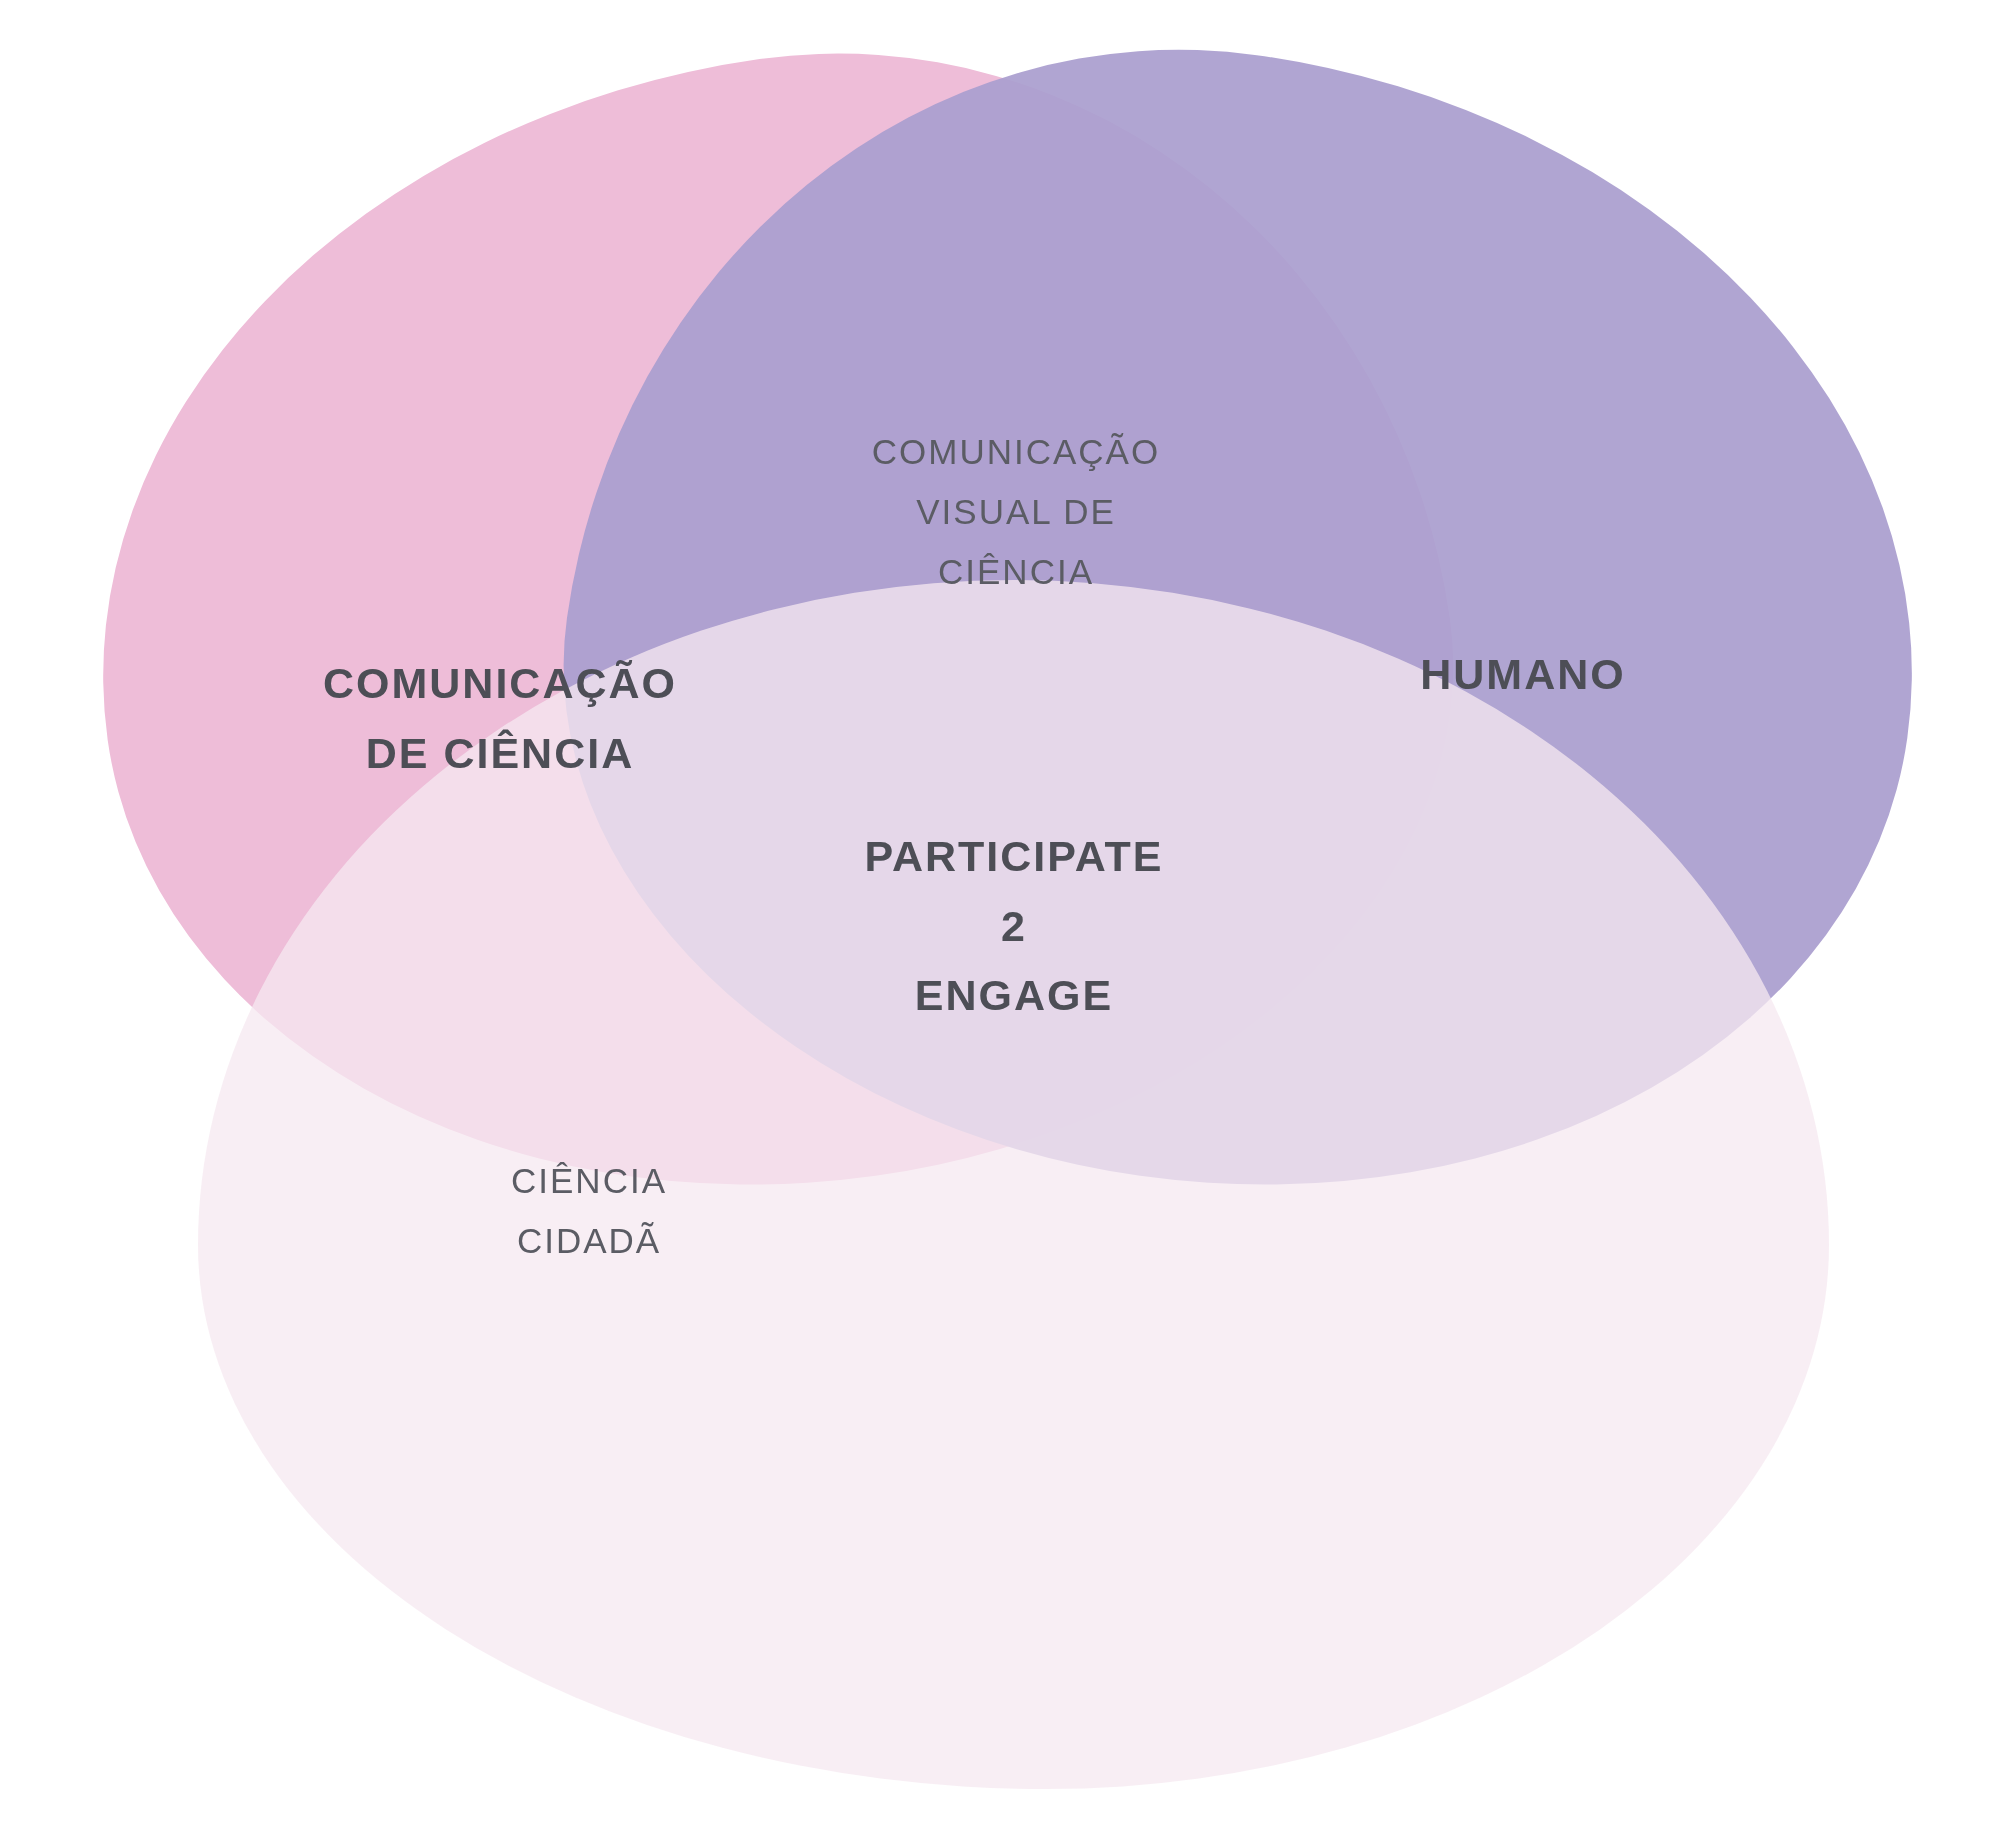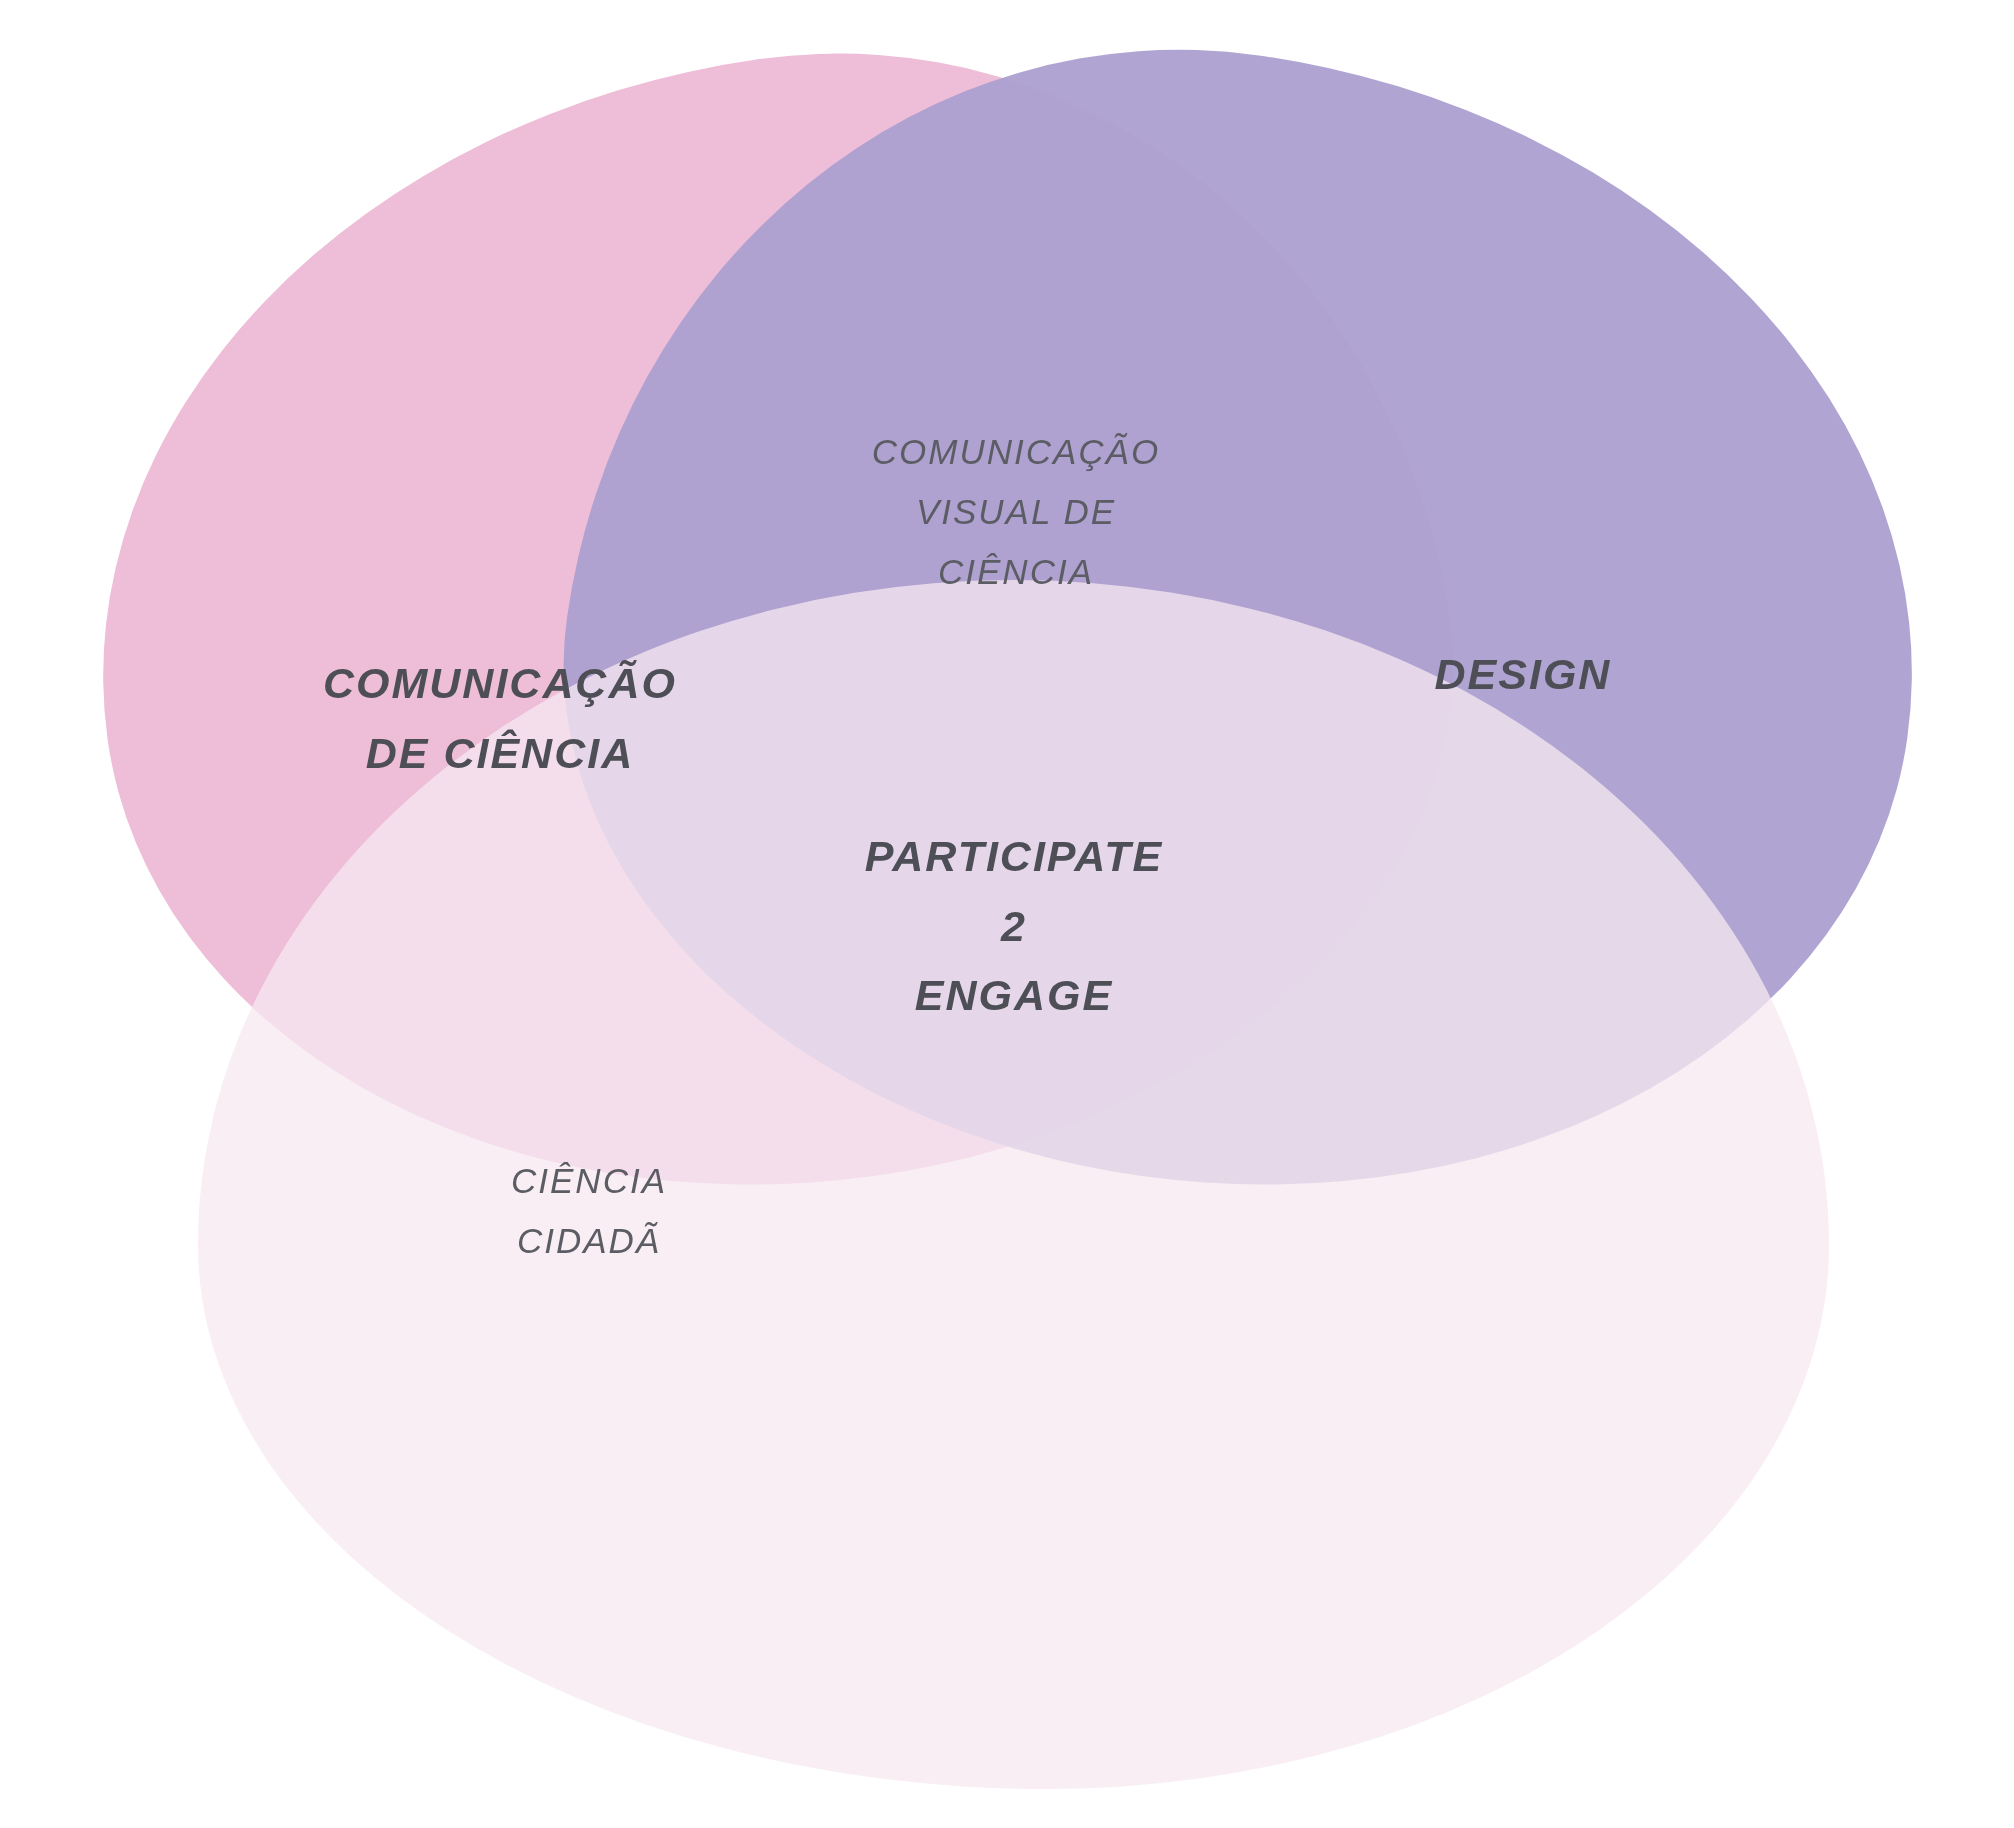--- a/index.html
+++ b/index.html
@@ -44,21 +44,20 @@
     background: rgba(246, 232, 241, 0.76);
     border-radius: 50% 50% 48% 52% / 55% 55% 45% 45%;
   }
   .label {
     position: absolute;
     transform: translate(-50%, -50%);
     text-align: center;
     white-space: pre-line;
     color: #5b5c64;
     letter-spacing: 2px;
-    font-style: italic;
   }
   .label-bold {
     font-weight: bold;
     color: #4d4e56;
     font-size: 43px;
     line-height: 1.62;
   }
   .label-regular {
     font-weight: normal;
     font-size: 35px;
@@ -77,21 +76,21 @@
 
 <div class="canvas">
 
   <div class="blob blob-pink"></div>
   <div class="blob blob-purple"></div>
   <div class="blob blob-bottom"></div>
 
   <div class="label label-bold pos-science-comm">COMUNICAÇÃO
 DE CIÊNCIA</div>
 
-  <div class="label label-bold pos-design">DESIGN</div>
+  <div class="label label-bold pos-design">HUMANO</div>
 
 
   <div class="label label-regular pos-visual-science">COMUNICAÇÃO
 VISUAL DE
 CIÊNCIA</div>
 
   <div class="label label-regular pos-citizen-science">CIÊNCIA
 CIDADÃ</div>
 
 

